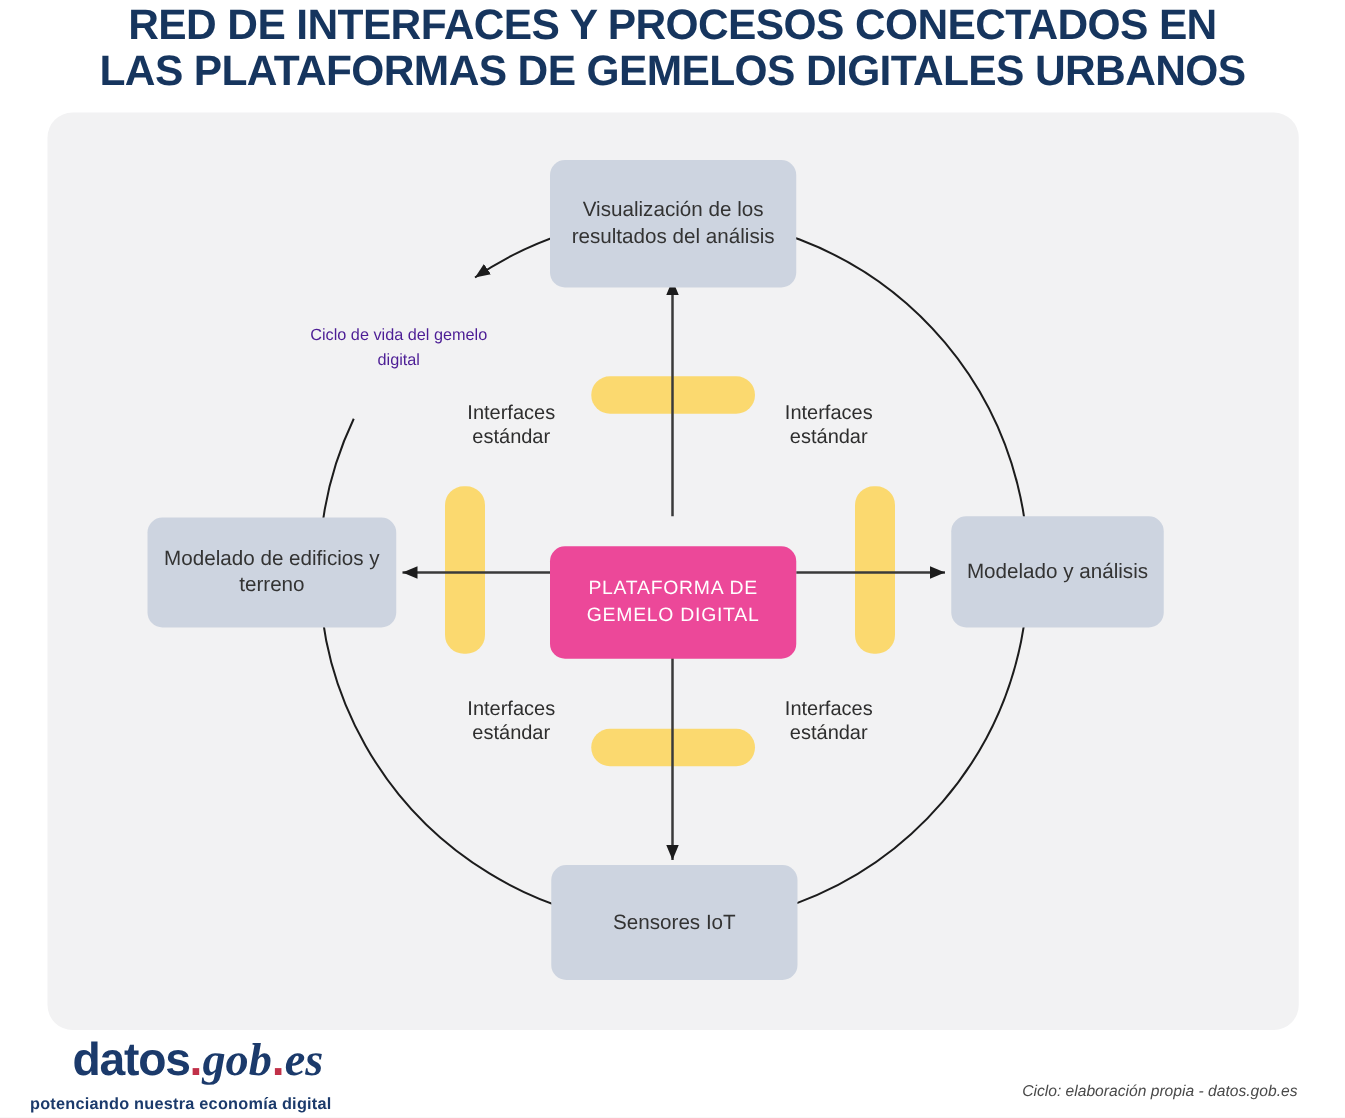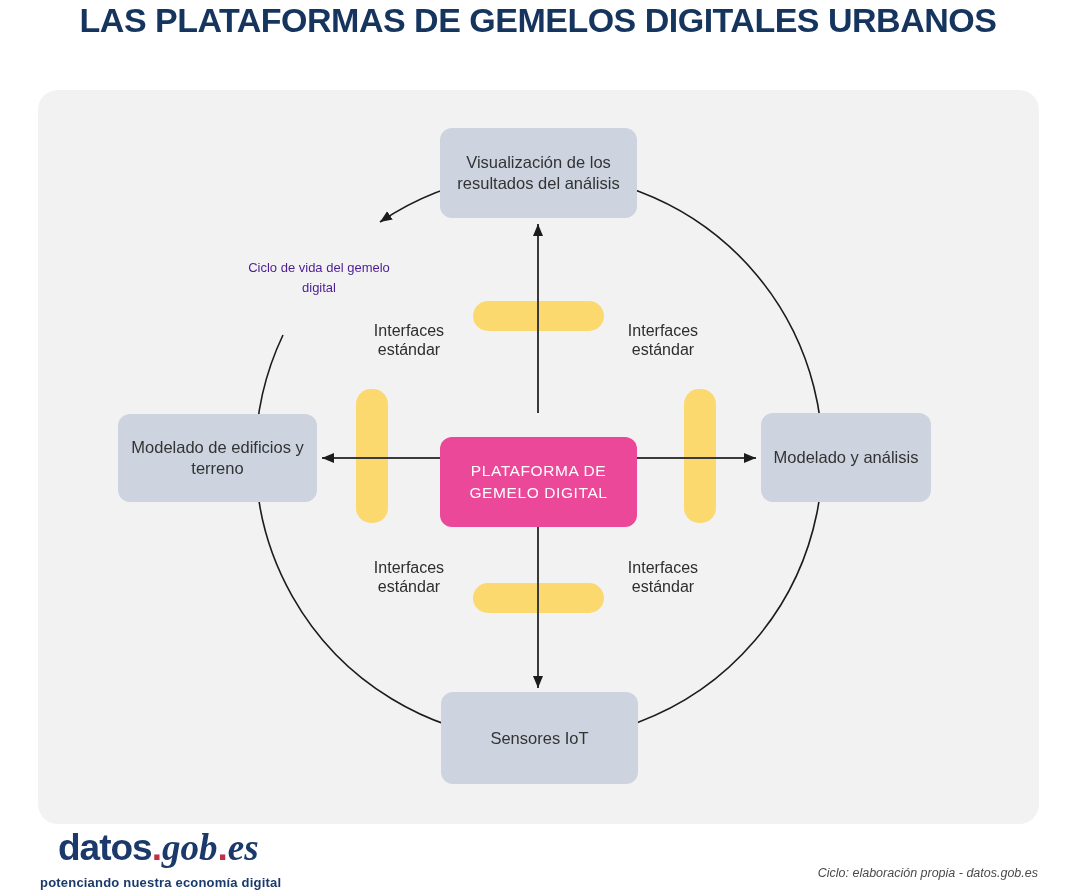--- a/index.html
+++ b/index.html
@@ -31,21 +31,21 @@
     position:absolute;left:0;top:0;width:1076px;height:894px;
     z-index:3;pointer-events:none;
   }
   .node{
     position:absolute;z-index:4;
     background:#cdd4e0;border-radius:12px;color:#333333;
     display:flex;align-items:center;justify-content:center;
     text-align:center;font-size:16.5px;line-height:21px;
     padding:0 12px;box-sizing:border-box;
   }
-  .node-top{left:440px;top:128px;width:197px;height:90px;}
+  .node-top{left:440px;top:128px;width:197px;height:102px;}
   .node-left{left:118px;top:414px;width:199px;height:88px;}
   .node-right{left:761px;top:413px;width:170px;height:89px;}
   .node-bottom{left:441px;top:692px;width:197px;height:92px;}
   .node-center{
     left:440px;top:413px;width:197px;height:90px;
     background:#ec4899;color:#ffffff;font-size:15.5px;line-height:22px;
     letter-spacing:0.6px;font-weight:500;padding:0 22px;margin-top:24px;
   }
   .iface{
     position:absolute;z-index:4;width:120px;text-align:center;
@@ -60,32 +60,33 @@
     text-align:center;font-size:13px;line-height:20px;color:#4c1d95;
   }
   .logo{
     position:absolute;left:58px;top:828px;z-index:5;
     color:#1b3a6b;font-size:37px;line-height:40px;white-space:nowrap;
   }
   .logo .sans{font-weight:800;letter-spacing:-1px;}
   .logo .dot{color:#c13048;font-weight:800;}
   .logo .serif{font-family:"Liberation Serif", serif;font-style:italic;font-weight:600;margin-top:28px;}
   .tagline{
-    position:absolute;left:40px;top:875px;z-index:5;
+    position:absolute;left:24px;top:875px;z-index:5;
     color:#1b3a6b;font-size:13px;font-weight:700;letter-spacing:0.2px;
   }
   .source{
     position:absolute;right:38px;top:866px;z-index:5;
     color:#4a4a4a;font-size:12.5px;font-style:italic;
   }
 </style>
 </head>
 <body>
 
 <div class="title">
+  <div>RED DE INTERFACES Y PROCESOS CONECTADOS EN</div>
   <div>LAS PLATAFORMAS DE GEMELOS DIGITALES URBANOS</div>
 </div>
 
 <div class="panel"></div>
 
 <div class="bar bar-h bar-top"></div>
 <div class="bar bar-h bar-bottom"></div>
 <div class="bar bar-v bar-left"></div>
 <div class="bar bar-v bar-right"></div>
 

